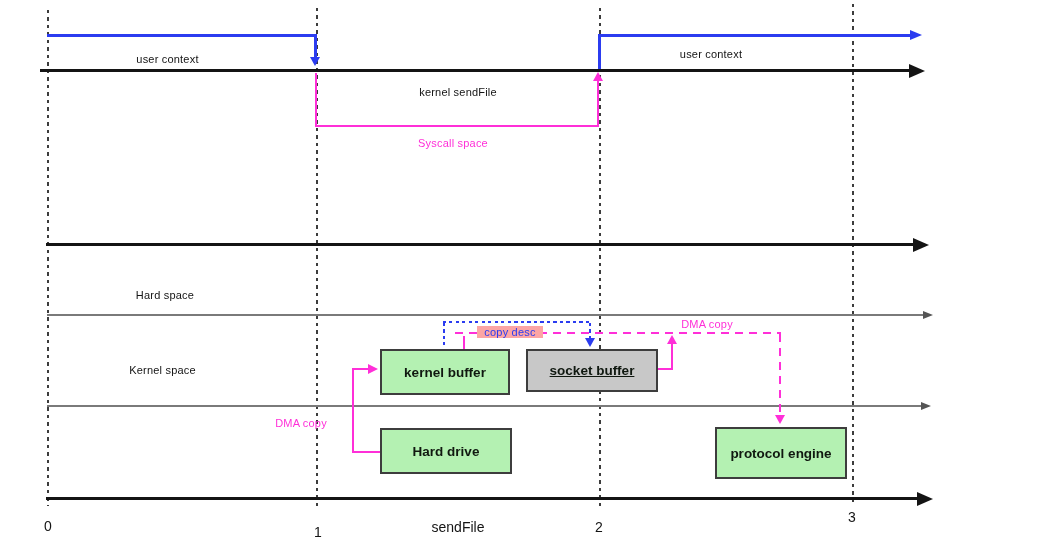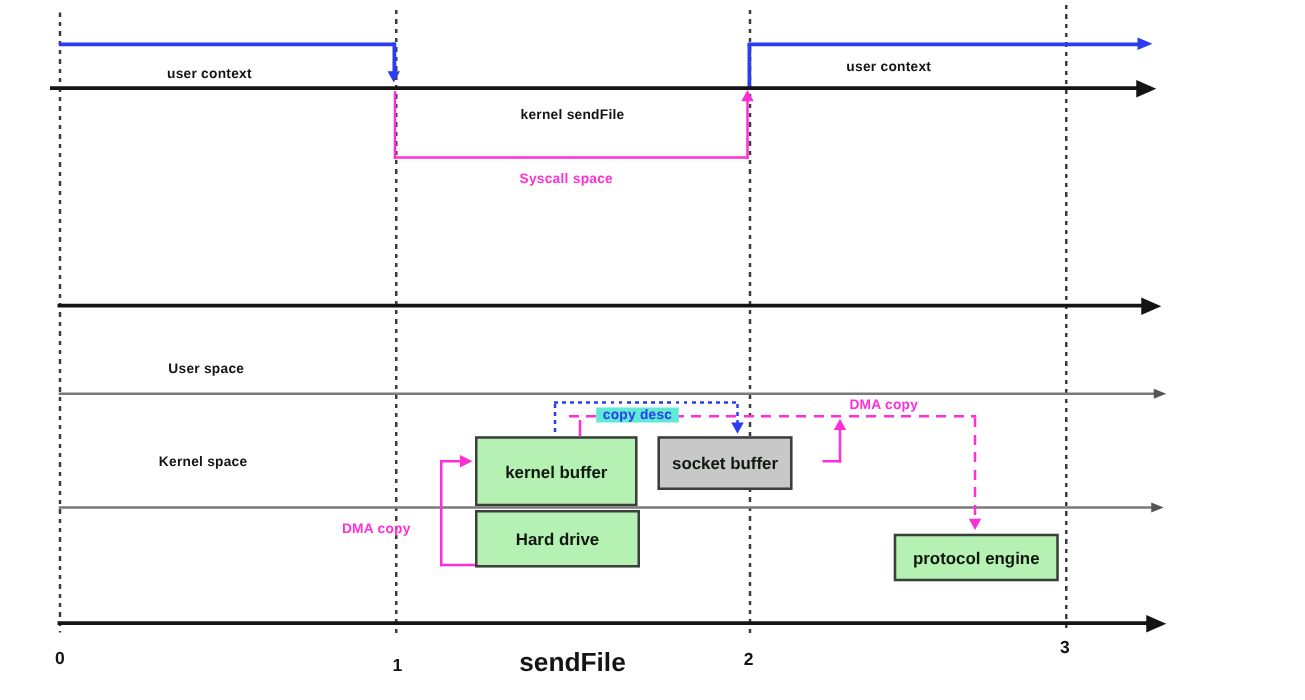--- a/index.html
+++ b/index.html
@@ -26,21 +26,21 @@
   
   .arr{position:absolute;width:0;height:0;}
   .arr-r-blk{border-top:7px solid transparent;border-bottom:7px solid transparent;border-left:16px solid #141414;}
   .arr-r-blk-sm{border-top:4px solid transparent;border-bottom:4px solid transparent;border-left:10px solid #555;}
   .arr-r-blue{border-top:5px solid transparent;border-bottom:5px solid transparent;border-left:12px solid #2b3cf0;}
   .arr-d-blue{border-left:5px solid transparent;border-right:5px solid transparent;border-top:9px solid #2b3cf0;}
   .arr-u-pink{border-left:5px solid transparent;border-right:5px solid transparent;border-bottom:9px solid #ff2fd8;}
   .arr-d-pink{border-left:5px solid transparent;border-right:5px solid transparent;border-top:9px solid #ff2fd8;}
   .arr-r-pink{border-top:5px solid transparent;border-bottom:5px solid transparent;border-left:10px solid #ff2fd8;}
   
-  .lbl{position:absolute;font-weight:700;color:#141414;text-align:center;white-space:nowrap;}
+  .lbl{position:absolute;font-weight:400;color:#141414;text-align:center;white-space:nowrap;}
   .lbl-sm{font-size:11px;letter-spacing:.2px;}
   .lbl-pink{color:#ff2fd8;}
   .lbl-blue{color:#2b3cf0;}
   .tick{font-size:14px;}
   
   .box{position:absolute;border:2px solid #3d3d3d;display:flex;align-items:center;justify-content:center;
        font-weight:700;font-size:13.5px;color:#101810;box-sizing:border-box;}
   .box-green{background:#b4f1b2;}
   .box-gray{background:#c8c8c8;}
 </style>
@@ -71,65 +71,65 @@
   <div class="arr arr-u-pink" style="left:593px;top:72px;"></div>
 
   <div class="lbl lbl-sm" style="left:120px;top:53px;width:95px;">user context</div>
   <div class="lbl lbl-sm" style="left:408px;top:86px;width:100px;">kernel sendFile</div>
   <div class="lbl lbl-sm lbl-pink" style="left:403px;top:137px;width:100px;">Syscall space</div>
   <div class="lbl lbl-sm" style="left:663px;top:48px;width:96px;">user context</div>
 
   <div class="hline" style="left:46px;top:243px;width:869px;height:3px;"></div>
   <div class="arr arr-r-blk" style="left:913px;top:237.5px;"></div>
 
-  <div class="lbl lbl-sm" style="left:120px;top:289px;width:90px;">User space</div>
+  <div class="lbl lbl-sm" style="left:120px;top:289px;width:90px;">Hard space</div>
   <div class="thin" style="left:47px;top:314px;width:877px;height:1.6px;"></div>
   <div class="arr arr-r-blk-sm" style="left:923px;top:311px;"></div>
 
   <div class="lbl lbl-sm" style="left:115px;top:364px;width:95px;">Kernel space</div>
   <div class="thin" style="left:47px;top:405px;width:875px;height:1.6px;"></div>
   <div class="arr arr-r-blk-sm" style="left:921px;top:402px;"></div>
 
-  <div class="box box-green" style="left:380px;top:349px;width:130px;height:56px;">
+  <div class="box box-green" style="left:380px;top:349px;width:130px;height:46px;">
     <span>kernel buffer</span>
   </div>
-  <div class="box box-gray" style="left:526px;top:349px;width:108px;height:43px;">
+  <div class="box box-gray" style="left:526px;top:349px;width:132px;height:43px;text-decoration:underline;">
     <span>socket buffer</span>
   </div>
-  <div class="box box-green" style="left:380px;top:408px;width:132px;height:46px;">
+  <div class="box box-green" style="left:380px;top:428px;width:132px;height:46px;">
     <span>Hard drive</span>
   </div>
-  <div class="box box-green" style="left:715px;top:427px;width:132px;height:38px;">
+  <div class="box box-green" style="left:715px;top:427px;width:132px;height:52px;">
     <span>protocol engine</span>
   </div>
 
   <div class="abs pink" style="left:352px;top:369px;width:2px;height:84px;"></div>
   <div class="abs pink" style="left:352px;top:451px;width:28px;height:2px;"></div>
   <div class="abs pink" style="left:352px;top:368px;width:18px;height:2px;"></div>
   <div class="arr arr-r-pink" style="left:368px;top:364px;"></div>
   <div class="lbl lbl-sm lbl-pink" style="left:258px;top:417px;width:86px;">DMA copy</div>
 
   <div class="bdot-v" style="left:443px;top:323px;height:26px;"></div>
   <div class="bdot-h" style="left:443px;top:321px;width:148px;"></div>
   <div class="bdot-v" style="left:589px;top:323px;height:16px;"></div>
   <div class="arr arr-d-blue" style="left:585px;top:338px;"></div>
 
   <div class="abs pink" style="left:463px;top:336px;width:2px;height:13px;"></div>
   <div class="pdash-h" style="left:455px;top:332px;width:326px;"></div>
-  <div class="lbl lbl-sm lbl-blue" style="left:477px;top:326px;width:66px;background:#5eead4;">copy desc</div>
+  <div class="lbl lbl-sm lbl-blue" style="left:477px;top:326px;width:66px;background:#fca5a5;">copy desc</div>
   <div class="pdash-v" style="left:779px;top:334px;height:82px;"></div>
   <div class="arr arr-d-pink" style="left:775px;top:415px;"></div>
   <div class="lbl lbl-sm lbl-pink" style="left:666px;top:318px;width:82px;">DMA copy</div>
 
   <div class="abs pink" style="left:658px;top:368px;width:15px;height:2px;"></div>
   <div class="abs pink" style="left:671px;top:343px;width:2px;height:27px;"></div>
   <div class="arr arr-u-pink" style="left:667px;top:335px;"></div>
 
   <div class="hline" style="left:46px;top:497px;width:873px;height:3px;"></div>
   <div class="arr arr-r-blk" style="left:917px;top:491.5px;"></div>
 
   <div class="lbl tick" style="left:40px;top:518px;width:16px;">0</div>
   <div class="lbl tick" style="left:310px;top:524px;width:16px;">1</div>
   <div class="lbl tick" style="left:591px;top:519px;width:16px;">2</div>
   <div class="lbl tick" style="left:844px;top:509px;width:16px;">3</div>
-  <div class="lbl" style="left:415px;top:519px;width:86px;font-size:21px;">sendFile</div>
+  <div class="lbl" style="left:415px;top:519px;width:86px;font-size:14px;">sendFile</div>
 
 </div>
 
 </body></html>

